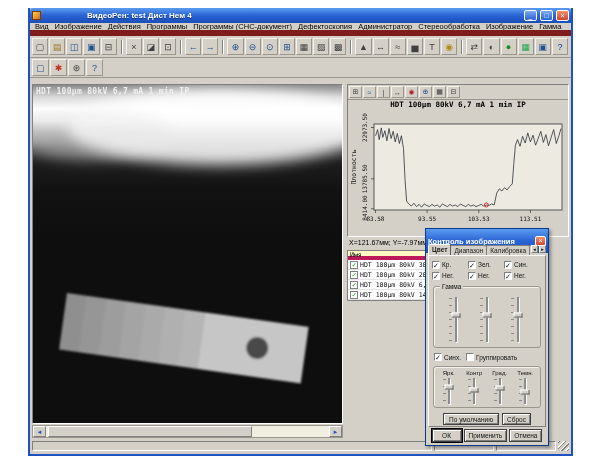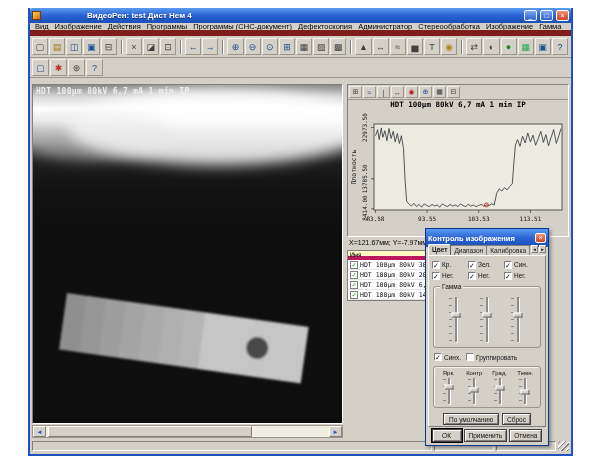--- a/index.html
+++ b/index.html
@@ -59,21 +59,21 @@
   .sb-thumb{position:absolute;left:2px;top:0;bottom:0;width:72%;background:#d4d0c8;border:1px solid;border-color:#fff #808080 #808080 #fff;}
 
   .statusbar{position:absolute;left:0;top:362px;right:0;height:12px;display:flex;gap:2px;padding:1px 2px;background:#d4d0c8;}
   .status-cell{height:10px;border:1px solid;border-color:#808080 #fff #fff #808080;width:60px;}
   .status-cell.big{flex:1;}
   .grip{width:11px;height:10px;background:repeating-linear-gradient(135deg,#fff 0 1px,#808080 1px 2px,transparent 2px 4px);}
 
   
   .dialog{position:absolute;left:395px;top:150px;width:124px;height:218px;background:#d4d0c8;border:1px solid #0a3a8c;z-index:10;
           box-shadow:2px 2px 3px rgba(0,0,0,.35);font-size:7px;}
-  .dlg-titlebar{height:18px;display:flex;align-items:center;padding:6px 2px;
+  .dlg-titlebar{height:18px;display:flex;align-items:center;padding:12px 2px;
                 background:linear-gradient(180deg,#5a9cf0 0%,#2a63d4 50%,#1b4fb8 100%);}
   .dlg-title{flex:1;color:#fff;font-size:7.5px;font-weight:bold;white-space:nowrap;overflow:hidden;}
   .dlg-close{width:11px;height:10px;color:#fff;font-size:7px;line-height:8px;text-align:center;border:1px solid #fff;border-radius:2px;
              background:linear-gradient(180deg,#f0926a,#cf4430);}
   .tabstrip{position:absolute;left:2px;top:14px;right:14px;height:12px;display:flex;align-items:flex-end;overflow:hidden;}
   .tab{font-size:6.5px;padding:1px 3px;background:#d4d0c8;border:1px solid #808080;border-bottom:none;margin-right:-1px;white-space:nowrap;
        border-radius:2px 2px 0 0;color:#222;}
   .tab.active{border-color:#fff #606060 #d4d0c8 #fff;position:relative;z-index:2;padding-bottom:2px;font-weight:bold;}
   .tab-arrows{position:absolute;right:2px;top:16px;display:flex;gap:1px;}
   .tab-arrow{width:7px;height:8px;font-size:5px;line-height:7px;text-align:center;background:#d4d0c8;

